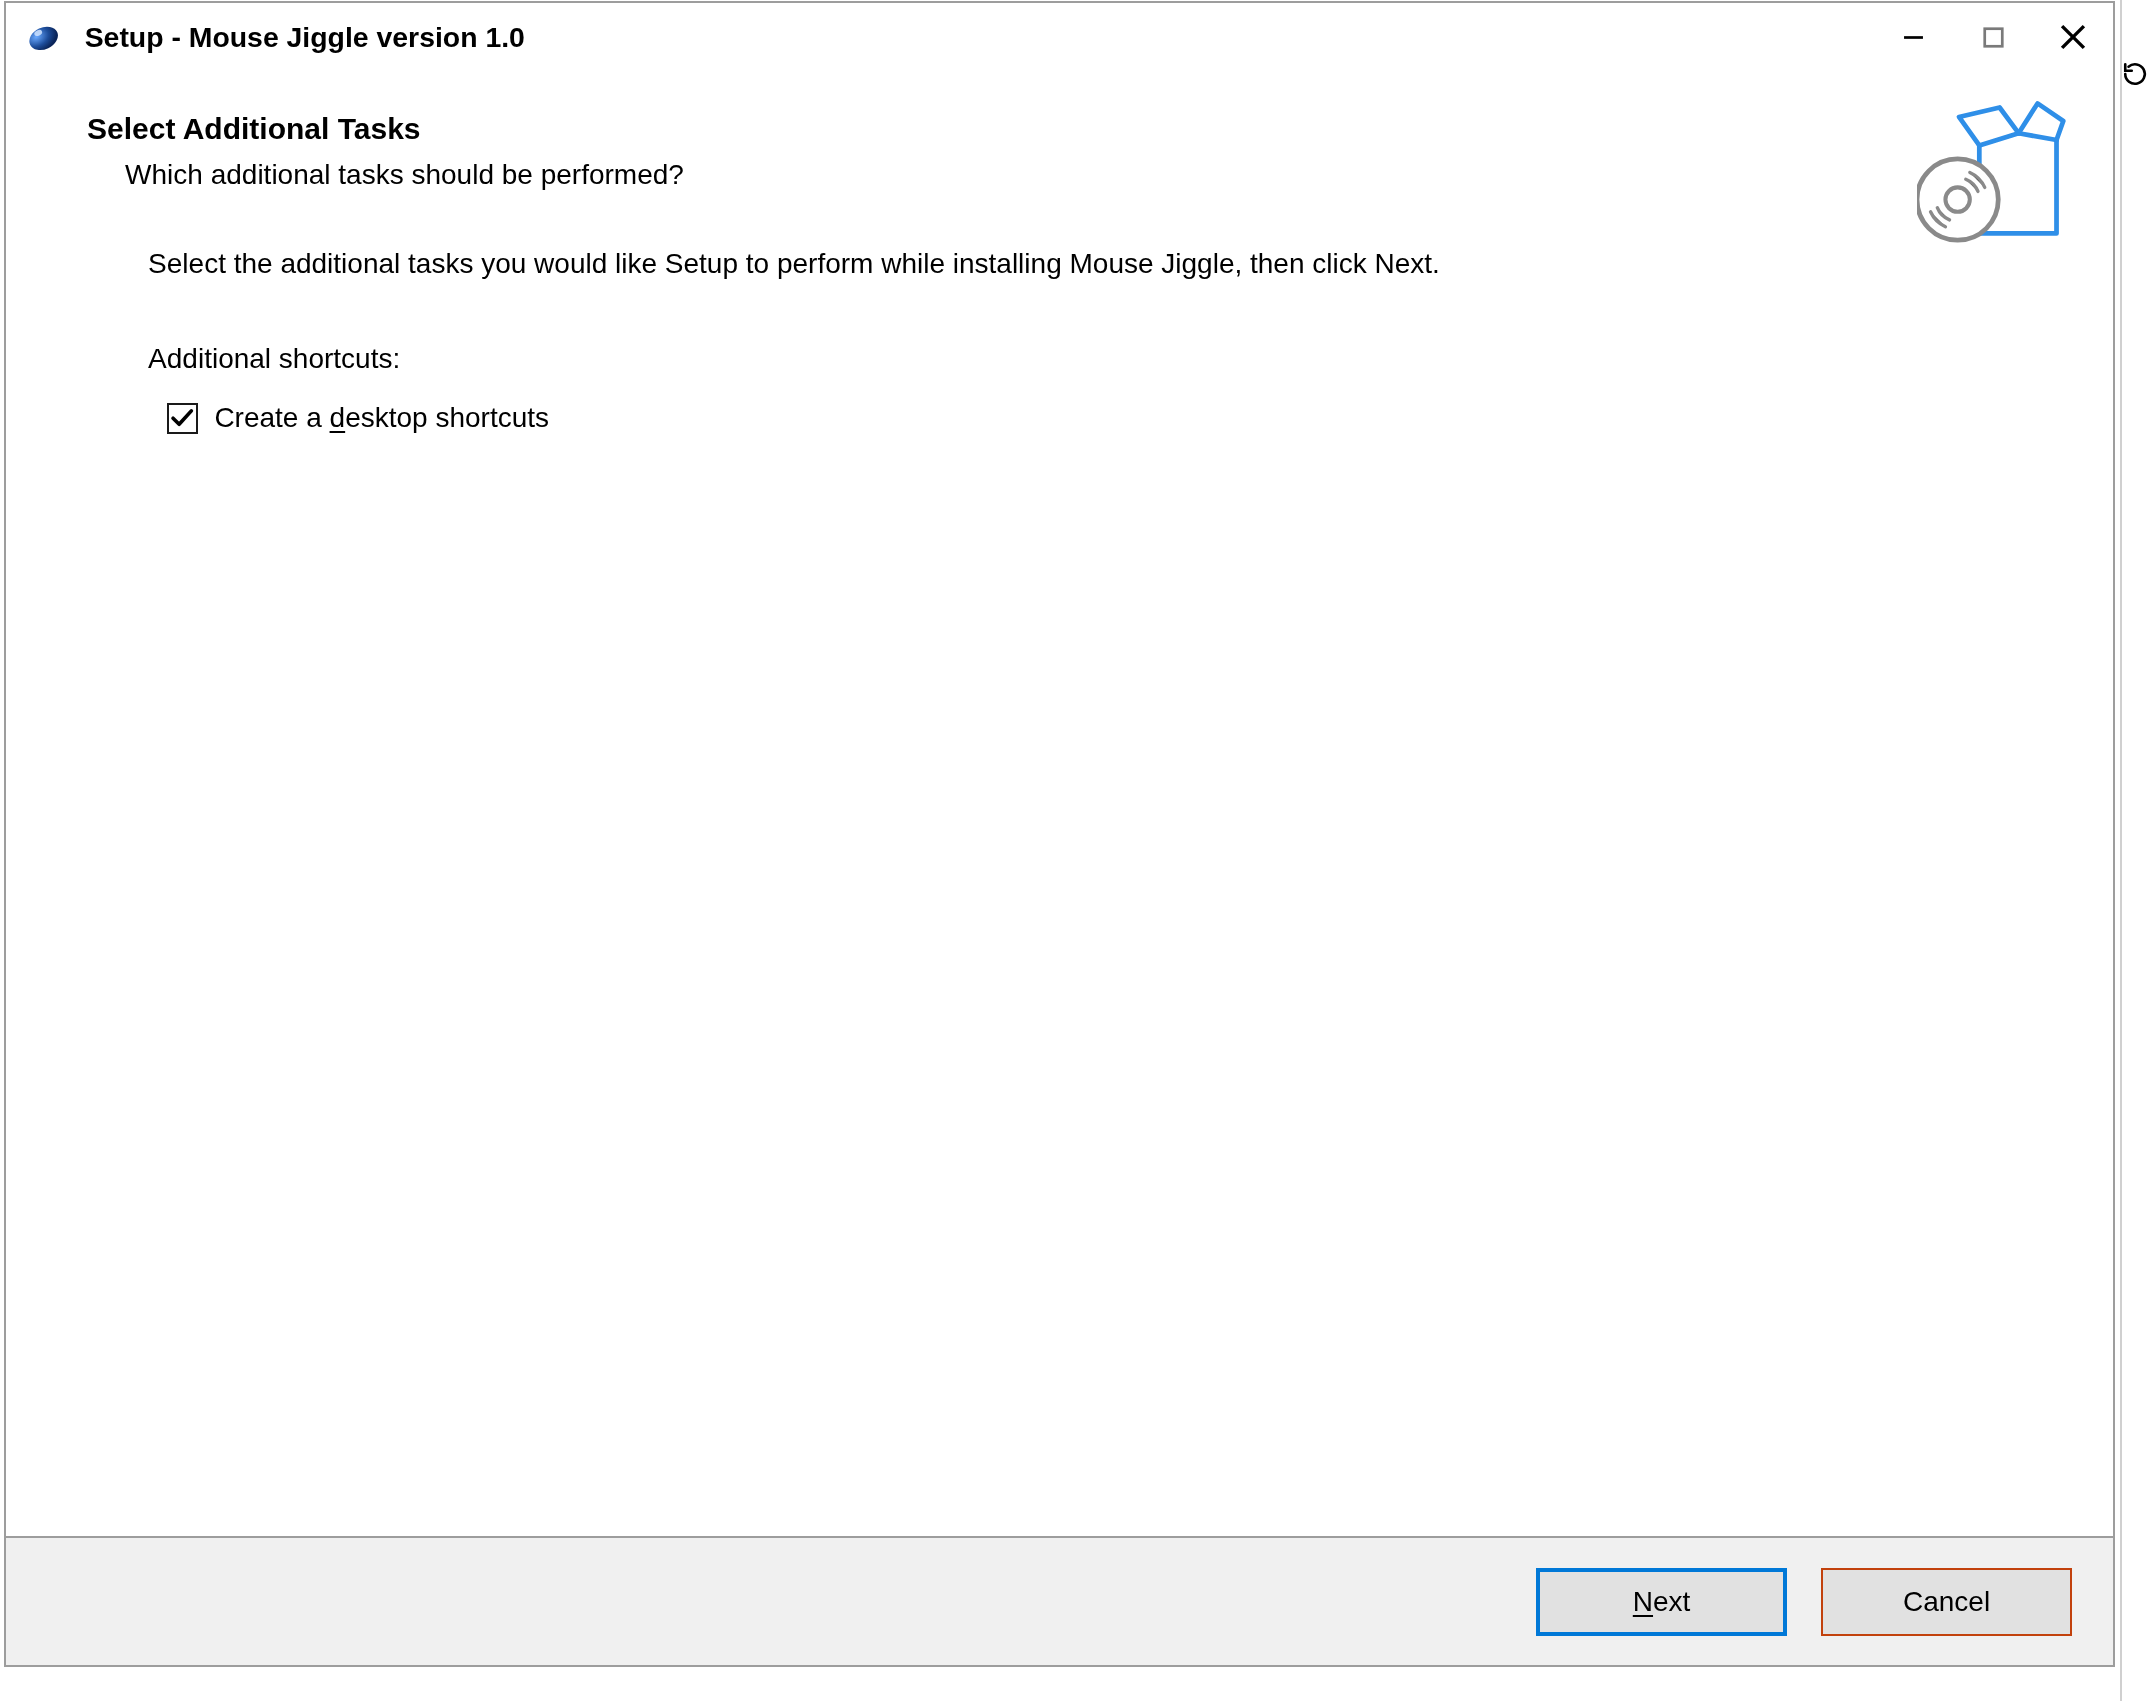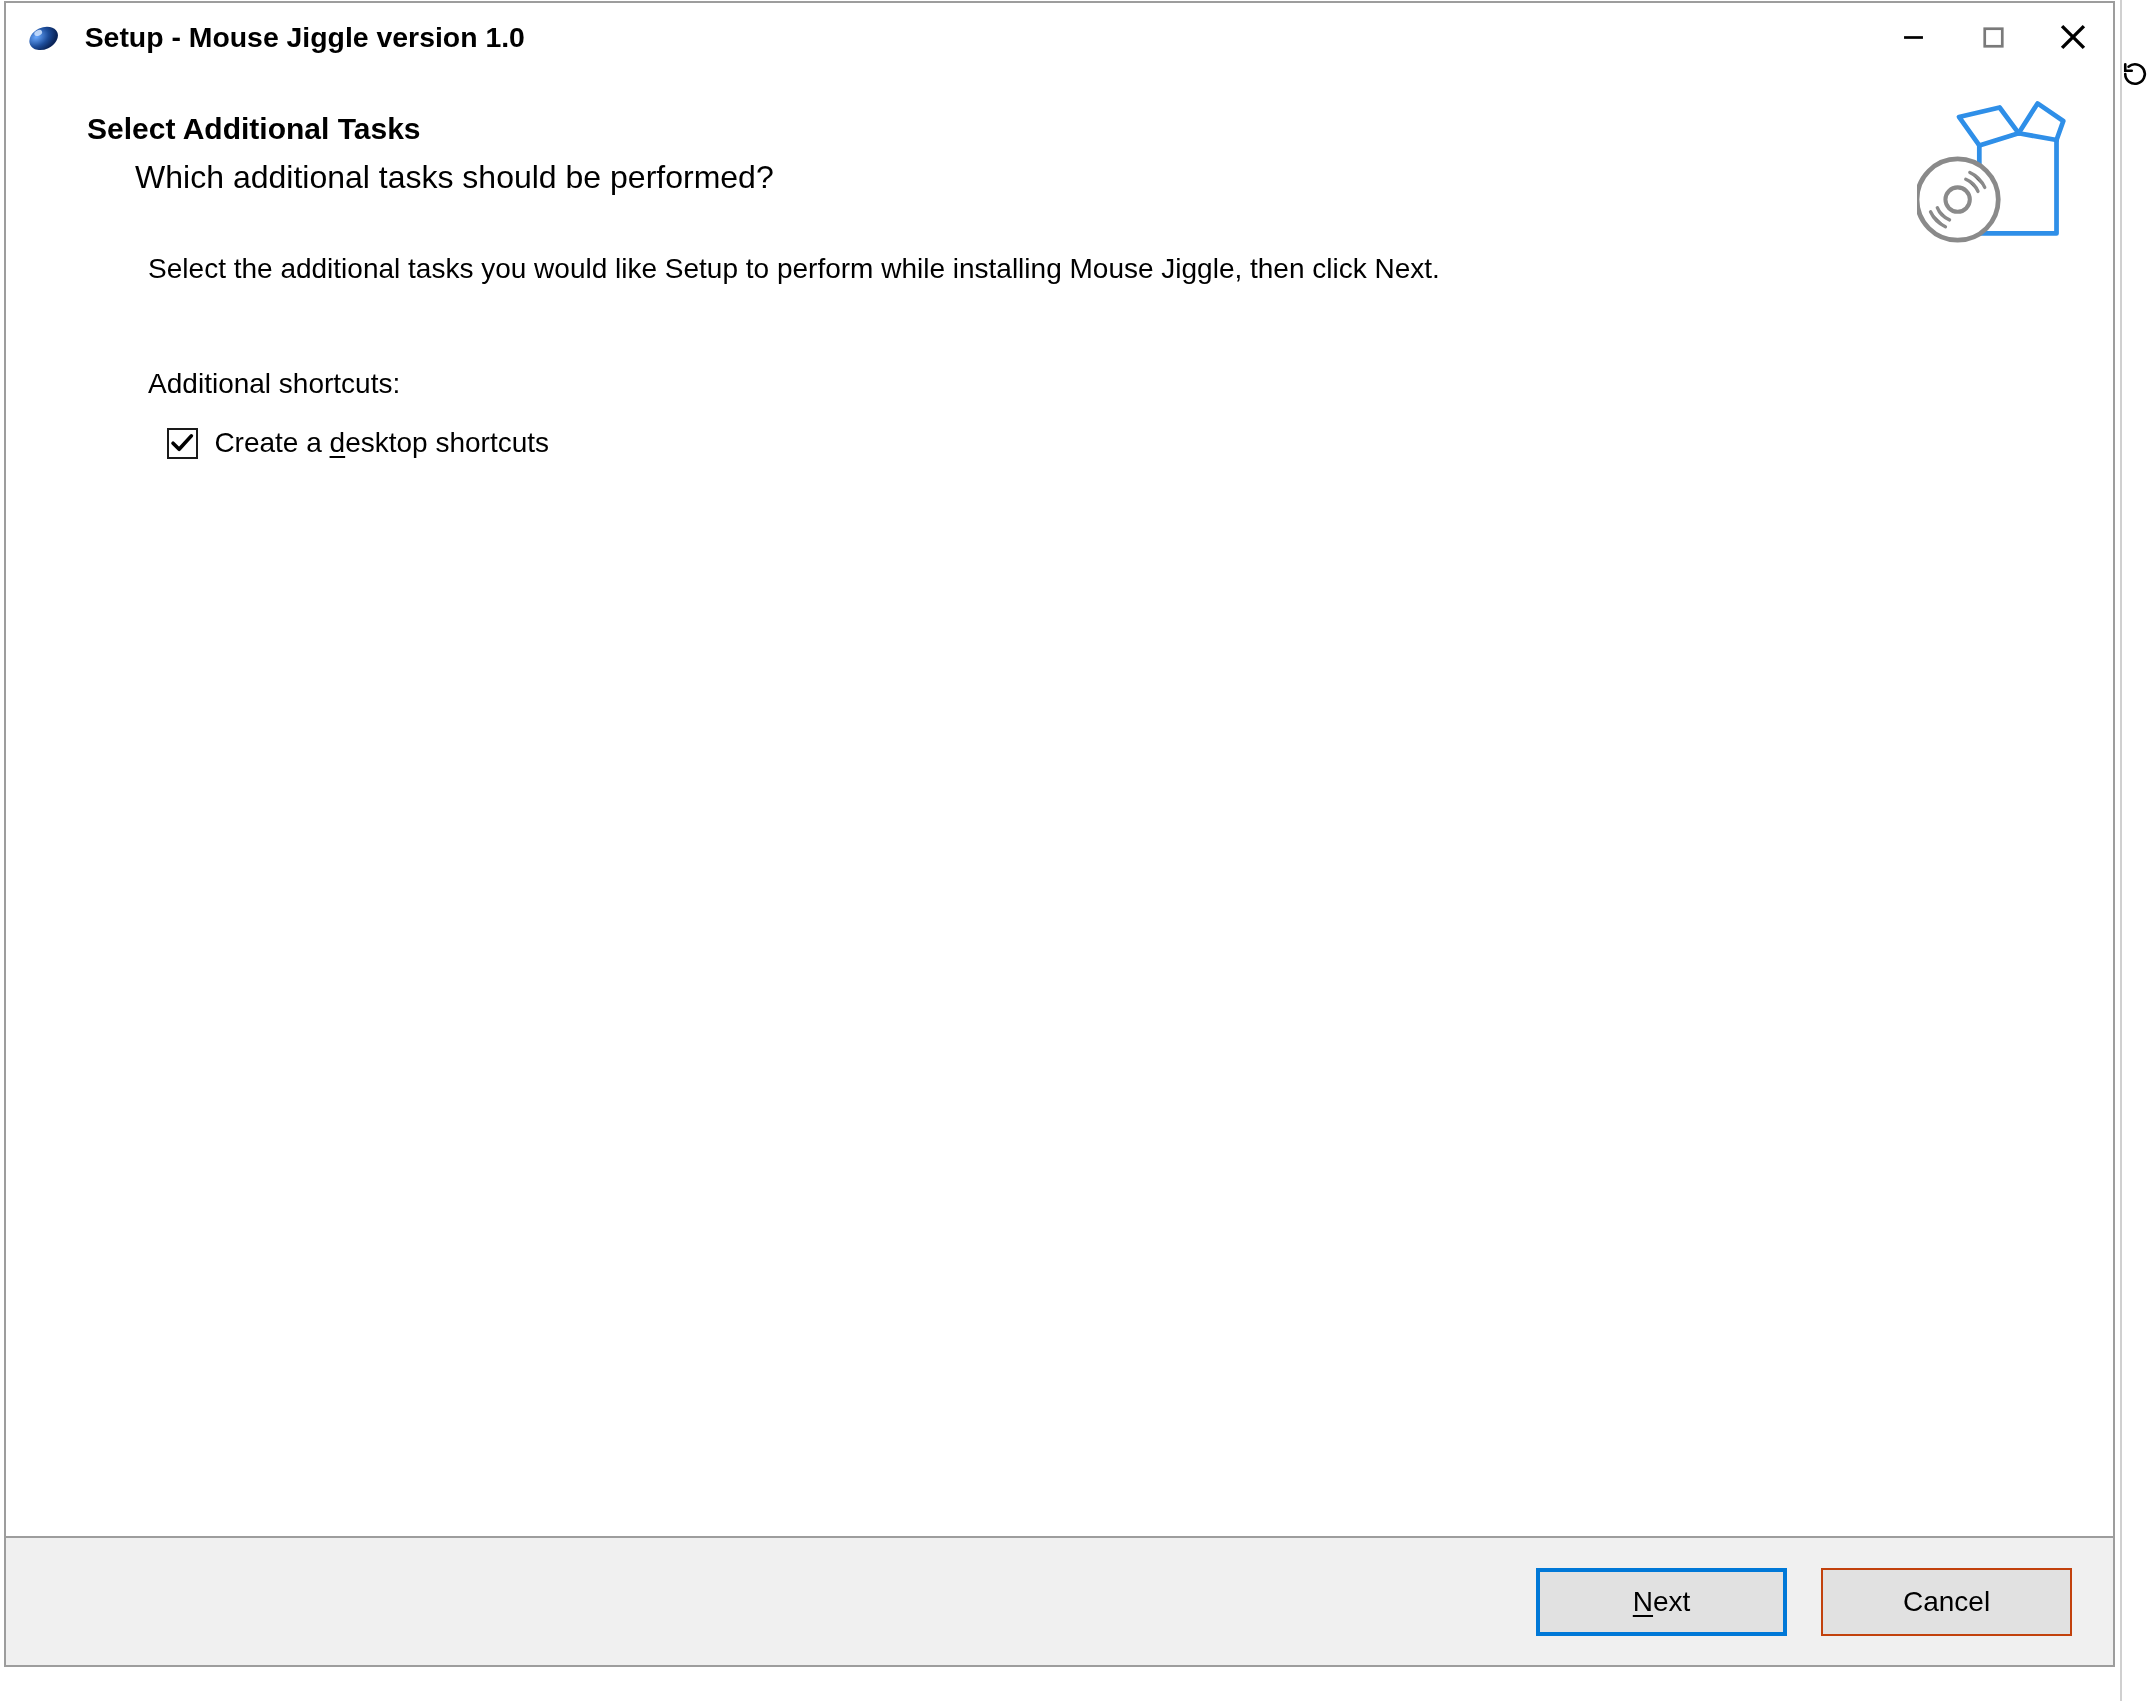--- a/index.html
+++ b/index.html
@@ -91,39 +91,39 @@
 .wizard-header {
   position: relative;
   padding: 41px 61px 27px 81px;
 }
 .wizard-header .page-title {
   font-size: 30px;
   font-weight: 700;
   margin-bottom: 12.2px;
 }
 .wizard-header .page-subtitle {
-  font-size: 32px;
-  margin-left: 48px;
+  font-size: 28px;
+  margin-left: 38px;
 }
 .wizard-header .header-icon {
   position: absolute;
   top: 27px;
   right: 47px;
   width: 149px;
   height: 149px;
 }
 
 
 .wizard-body {
   flex: 1;
   padding: 27px 102px 27px 142px;
 }
 .wizard-body .instruction {
   font-size: 28px;
-  margin-bottom: 81px;
+  margin-bottom: 61px;
   line-height: 1.35;
 }
 .section-label {
   font-size: 28px;
   margin-bottom: 27px;
 }
 .checkbox-row {
   display: flex;
   align-items: center;
   gap: 16.3px;

